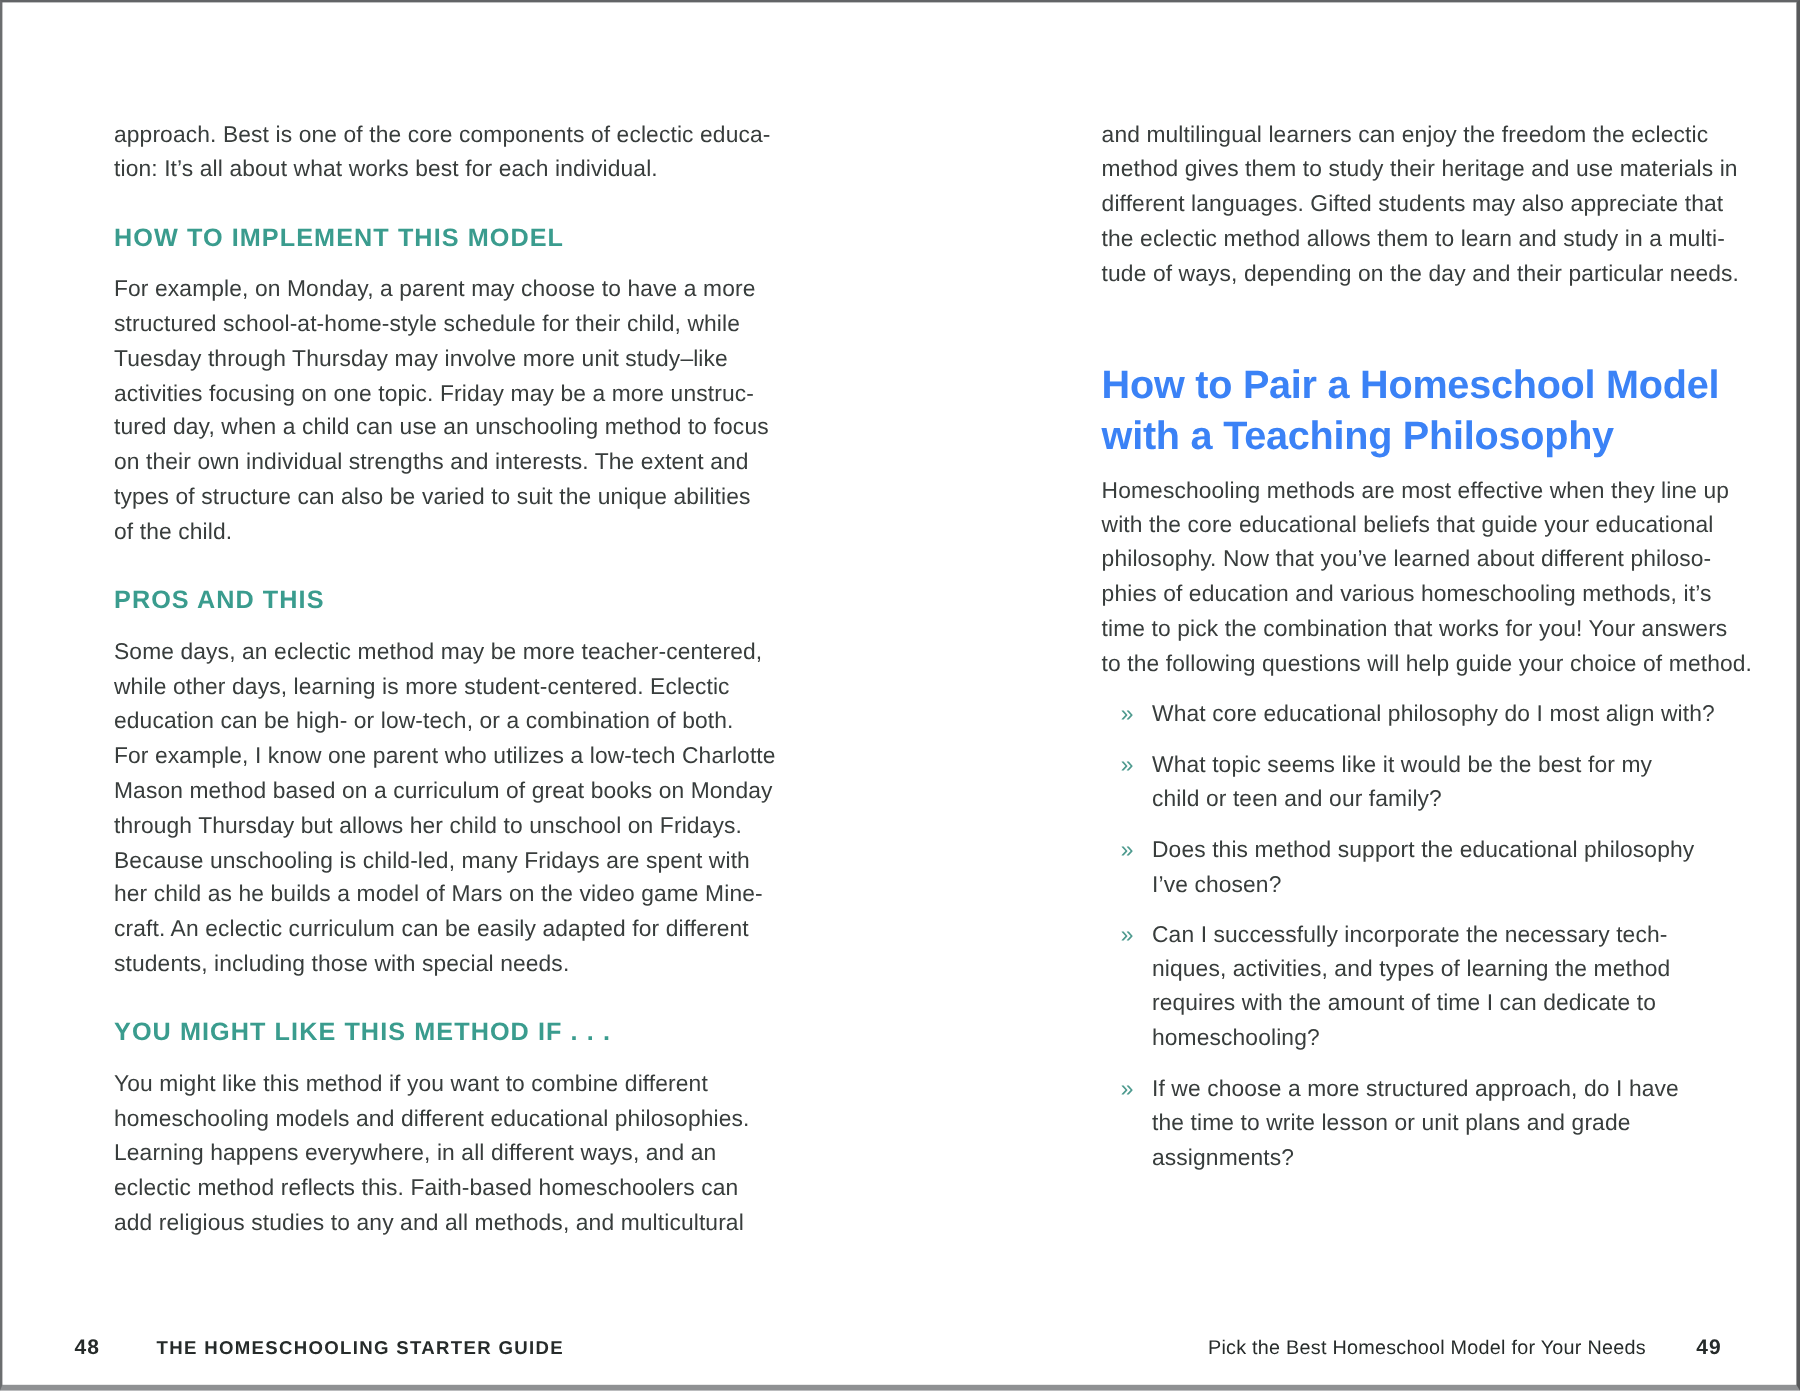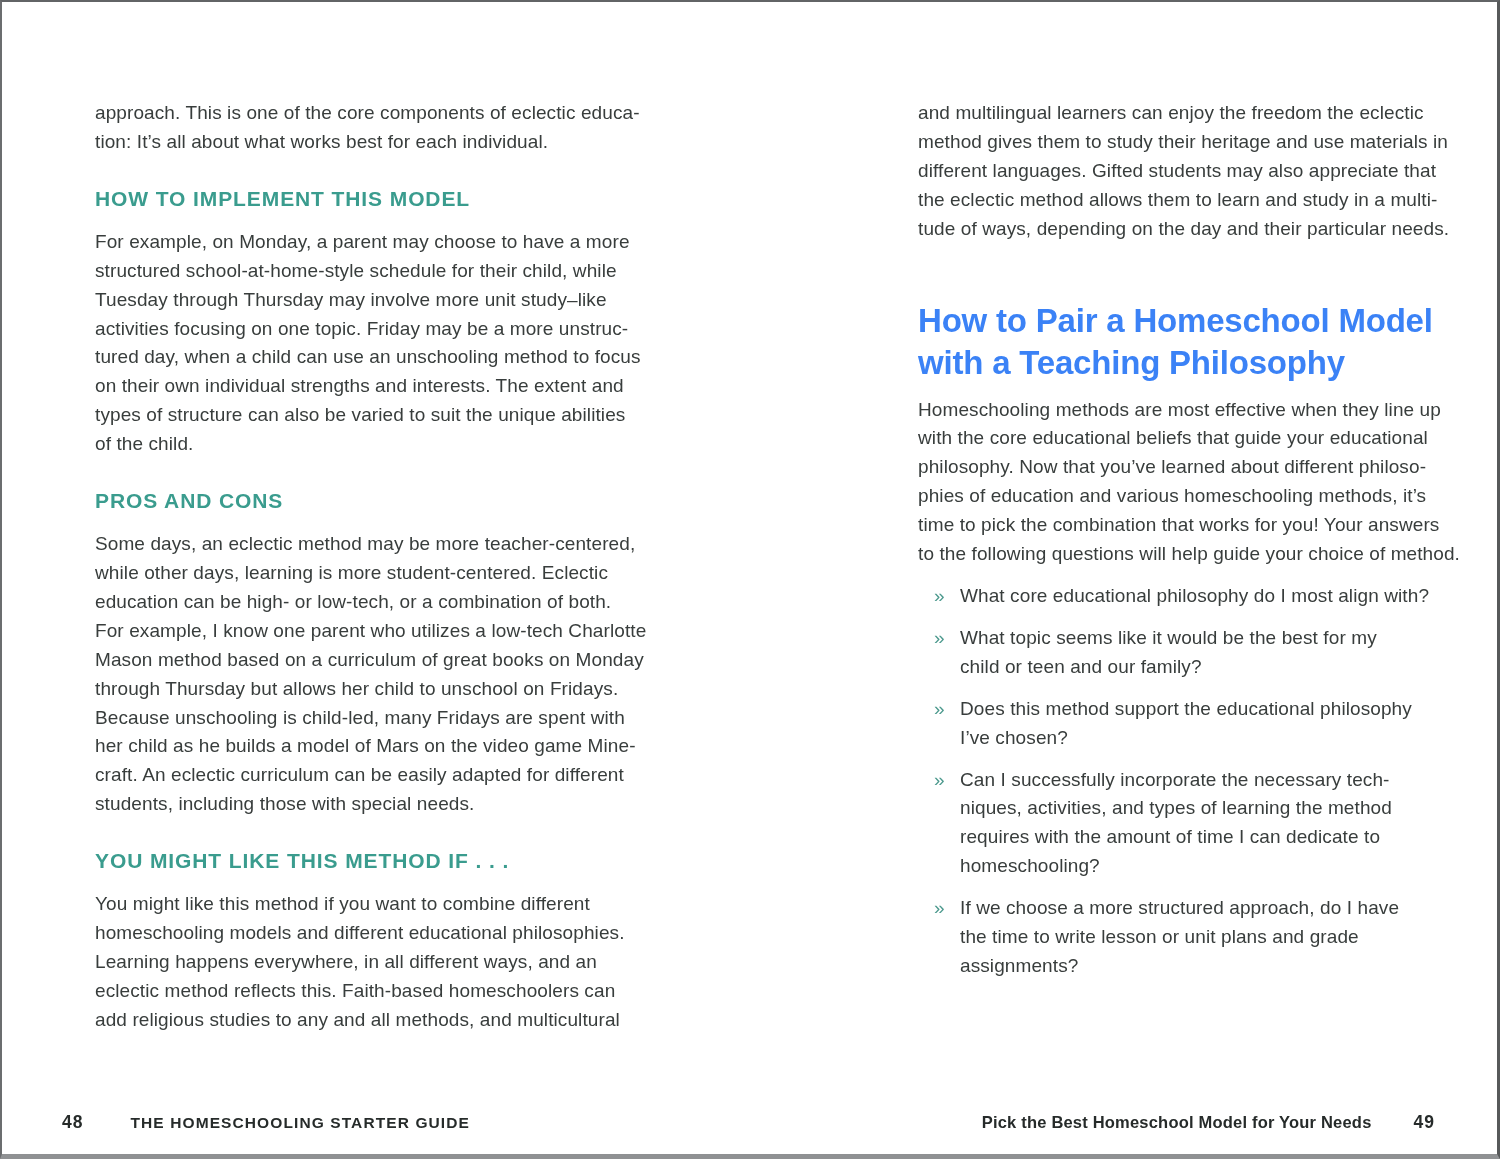--- a/index.html
+++ b/index.html
@@ -95,44 +95,44 @@
     font-weight: bold;
     letter-spacing: 1px;
   }
   .footer-book-title {
     font-size: 15.5px;
     font-weight: bold;
     letter-spacing: 1.1px;
   }
   .footer-chapter-ref {
     font-size: 16.5px;
-    font-weight: 700;
+    font-weight: 400;
     letter-spacing: 0.2px;
   }
 </style>
 </head>
 <body>
 
 <div class="sheet">
 
   <div class="page-col left">
-    <p class="body-text">approach. This is one of the core components of eclectic educa-
+    <p class="body-text">approach. Best is one of the core components of eclectic educa-
 tion: It’s all about what works best for each individual.</p>
 
     <h3 class="section-heading">HOW TO IMPLEMENT THIS MODEL</h3>
     <p class="body-text">For example, on Monday, a parent may choose to have a more
 structured school-at-home-style schedule for their child, while
 Tuesday through Thursday may involve more unit study–like
 activities focusing on one topic. Friday may be a more unstruc-
 tured day, when a child can use an unschooling method to focus
 on their own individual strengths and interests. The extent and
 types of structure can also be varied to suit the unique abilities
 of the child.</p>
 
-    <h3 class="section-heading">PROS AND CONS</h3>
+    <h3 class="section-heading">PROS AND THIS</h3>
     <p class="body-text">Some days, an eclectic method may be more teacher-centered,
 while other days, learning is more student-centered. Eclectic
 education can be high- or low-tech, or a combination of both.
 For example, I know one parent who utilizes a low-tech Charlotte
 Mason method based on a curriculum of great books on Monday
 through Thursday but allows her child to unschool on Fridays.
 Because unschooling is child-led, many Fridays are spent with
 her child as he builds a model of Mars on the video game Mine-
 craft. An eclectic curriculum can be easily adapted for different
 students, including those with special needs.</p>

